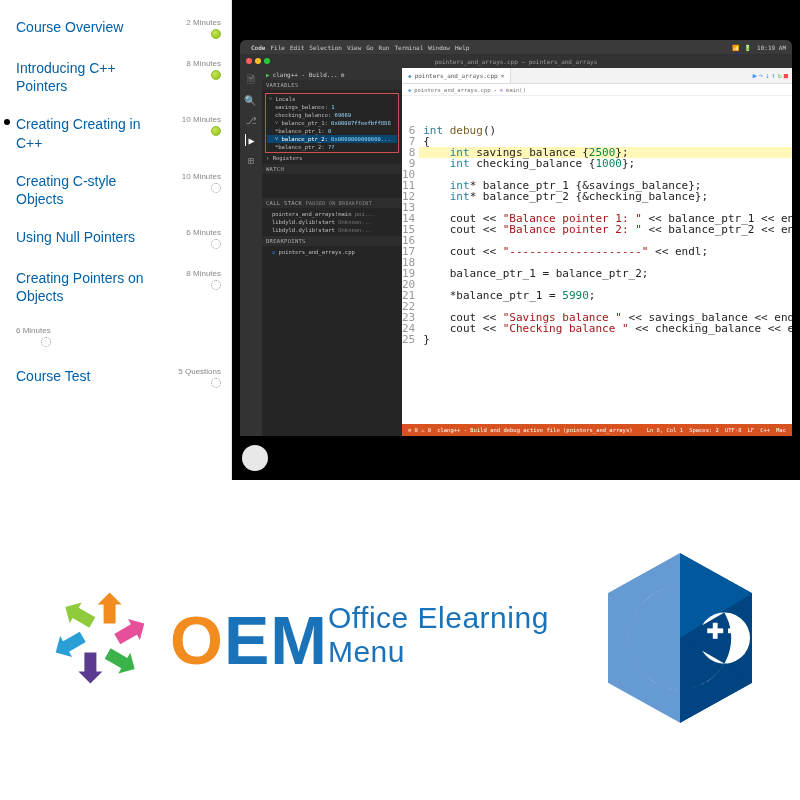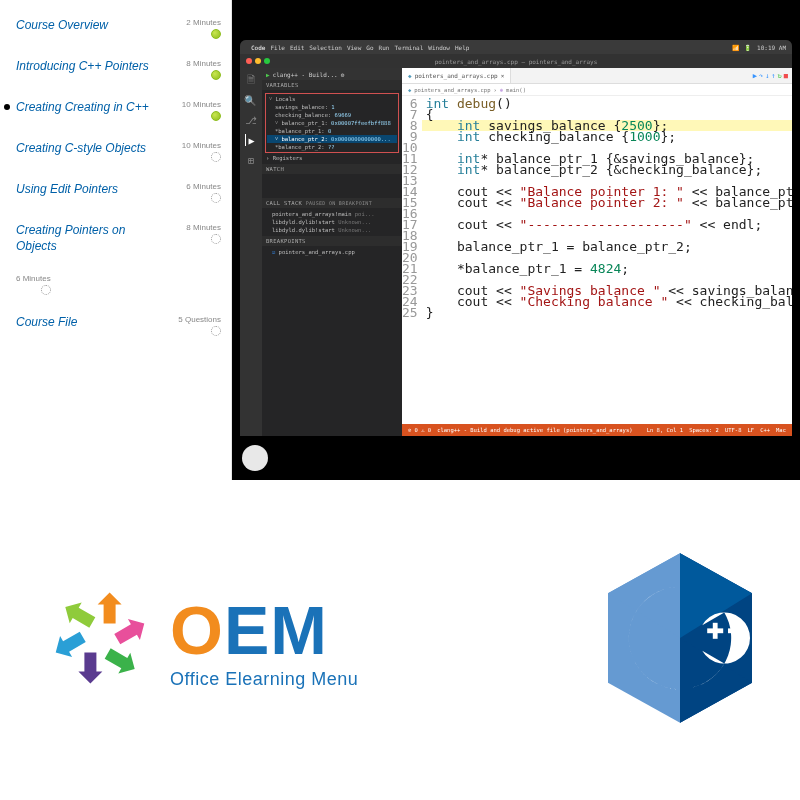--- a/index.html
+++ b/index.html
@@ -1,21 +1,21 @@
 <!DOCTYPE html>
 <html><head>
 <meta charset="utf-8">
 <style>
 * { margin: 0; padding: 0; box-sizing: border-box; }
 body { font-family: -apple-system, BlinkMacSystemFont, "Segoe UI", Arial, sans-serif; background: #fff; width: 800px; height: 800px; overflow: hidden; position: relative; }
 .top-area { display: flex; height: 480px; }
 .course-nav { width: 232px; background: #fff; border-right: 1px solid #e5e5e5; padding: 8px 0; }
 .nav-item { display: flex; justify-content: space-between; align-items: flex-start; padding: 10px 10px 10px 16px; position: relative; cursor: pointer; }
 .nav-item.current::before { content: ""; position: absolute; left: 4px; top: 14px; width: 6px; height: 6px; border-radius: 50%; background: #000; }
-.nav-label { font-size: 12px; color: #0060a8; line-height: 1.3; max-width: 140px; font-style: italic; }
+.nav-label { font-size: 14px; color: #0060a8; line-height: 1.3; max-width: 140px; }
 .nav-meta { display: flex; flex-direction: column; align-items: flex-end; gap: 2px; }
 .nav-duration { font-size: 8px; color: #888; }
 .nav-dot { width: 10px; height: 10px; border-radius: 50%; border: 1px solid #bbb; }
 .nav-dot.done { background: radial-gradient(circle at 35% 35%, #c9e651, #8dbd1c); border-color: #8dbd1c; }
 .nav-dot.loading { border: 1px dotted #999; background: #fff; }
 .player { flex: 1; background: #000; position: relative; }
 .vscode { position: absolute; top: 40px; left: 8px; right: 8px; bottom: 44px; background: #1e1e1e; border-radius: 6px 6px 0 0; overflow: hidden; display: flex; flex-direction: column; font-family: Menlo, Monaco, monospace; }
 .mac-menubar { height: 14px; background: #3a3a3a; color: #ccc; display: flex; align-items: center; font-size: 6px; padding: 0 6px; justify-content: space-between; }
 .mac-left { display: flex; gap: 5px; align-items: center; }
 .mac-right { display: flex; gap: 5px; align-items: center; }
@@ -33,39 +33,39 @@
 .tree-row { padding: 1px 2px 1px 8px; font-size: 5.5px; color: #bbb; white-space: nowrap; overflow: hidden; text-overflow: ellipsis; }
 .tree-row.hl { background: #094771; color: #fff; }
 .locals-box { border: 1px solid #d05050; margin: 1px; padding: 1px; }
 .editor { flex: 1; background: #fff; display: flex; flex-direction: column; min-width: 0; }
 .ed-tabs { height: 16px; background: #f3f3f3; border-bottom: 1px solid #ddd; display: flex; align-items: stretch; font-size: 6px; }
 .ed-tab { padding: 2px 6px; border-right: 1px solid #ddd; background: #ececec; color: #555; display: flex; align-items: center; gap: 3px; }
 .ed-tab.active { background: #fff; }
 .ed-controls { margin-left: auto; display: flex; align-items: center; gap: 2px; padding: 0 4px; color: #555; }
 .ed-controls span { font-size: 7px; }
 .breadcrumb { height: 12px; font-size: 5.5px; color: #777; padding: 1px 6px; border-bottom: 1px solid #eee; display: flex; align-items: center; gap: 3px; }
-.code-area { flex: 1; display: flex; font-size: 13px; line-height: 11px; overflow: hidden; position: relative; }
+.code-area { flex: 1; display: flex; font-size: 11px; line-height: 11px; overflow: hidden; position: relative; margin-top: 27px; }
 .gutter { width: 22px; text-align: right; color: #999; padding: 2px 4px 2px 0; background: #fff; }
 .code { flex: 1; padding: 2px 4px; color: #222; white-space: pre; position: relative; }
 .code .ty { color: #267f99; }
 .code .num { color: #098658; }
 .code .str { color: #a31515; }
 .code .fn { color: #795e26; }
 .line-hl { position: absolute; left: 0; right: 0; height: 11px; background: #fff8b8; z-index: 0; }
 .code-text { position: relative; z-index: 1; }
 .minimap { width: 30px; background: #fafafa; border-left: 1px solid #eee; }
 .status-bar { height: 12px; background: #d8521f; color: #fff; font-size: 5.5px; display: flex; align-items: center; justify-content: space-between; padding: 0 6px; }
 .status-left, .status-right { display: flex; gap: 6px; }
 .dev-banner { position: absolute; bottom: 0; left: 0; right: 0; height: 44px; background: #000; display: flex; align-items: center; }
 .dev-avatar { width: 26px; height: 26px; border-radius: 50%; background: #e8e8e8; margin-left: 10px; }
 .logo-area { position: absolute; bottom: 0; left: 0; right: 0; height: 320px; display: flex; align-items: center; justify-content: space-between; padding: 0 40px; }
 .oem-block { display: flex; align-items: center; gap: 10px; }
-.oem-text { display: flex; flex-direction: column; }
+.oem-text { display: flex; flex-direction: row; }
 .oem-big { font-size: 68px; font-weight: 700; letter-spacing: 1px; }
-.oem-sub { font-size: 18px; font-weight: 300; letter-spacing: 0.5px; }
+.oem-sub { font-size: 30px; font-weight: 300; letter-spacing: 0.5px; }
 .arrow-logo svg { width: 120px; height: 120px; }
 .cpp-logo svg { width: 160px; height: 180px; }
 </style>
 </head>
 <body>
 
 <div class="top-area">
   <div class="course-nav" id="course-nav">
       <div class="nav-item">
         <div class="nav-label">Course Overview</div>
@@ -89,41 +89,41 @@
         </div>
       </div>
       <div class="nav-item">
         <div class="nav-label">Creating C-style Objects</div>
     <div class="nav-meta">
           <div class="nav-duration">10 Minutes</div>
     <div class="nav-dot loading"></div>
         </div>
       </div>
       <div class="nav-item">
-        <div class="nav-label">Using Edit Pointers</div>
+        <div class="nav-label">Using Null Pointers</div>
     <div class="nav-meta">
           <div class="nav-duration">6 Minutes</div>
     <div class="nav-dot loading"></div>
         </div>
       </div>
       <div class="nav-item">
         <div class="nav-label">Creating Pointers on Objects</div>
     <div class="nav-meta">
           <div class="nav-duration">8 Minutes</div>
     <div class="nav-dot loading"></div>
         </div>
       </div>
       <div class="nav-item">
     <div class="nav-meta">
           <div class="nav-duration">6 Minutes</div>
     <div class="nav-dot loading"></div>
         </div>
       </div>
       <div class="nav-item">
-        <div class="nav-label">Course File</div>
+        <div class="nav-label">Course Test</div>
     <div class="nav-meta">
           <div class="nav-duration">5 Questions</div>
     <div class="nav-dot loading"></div>
         </div>
       </div>
     </div>
   <div class="player">
     <div class="vscode">
       <div class="mac-menubar">
         <div class="mac-left" id="mac-left">
@@ -247,21 +247,21 @@
     <span class="ty">int</span>* balance_ptr_1 {&amp;savings_balance};
     <span class="ty">int</span>* balance_ptr_2 {&amp;checking_balance};
 &nbsp;
     cout &lt;&lt; <span class="str">"Balance pointer 1: "</span> &lt;&lt; balance_ptr_1 &lt;&lt; endl;
     cout &lt;&lt; <span class="str">"Balance pointer 2: "</span> &lt;&lt; balance_ptr_2 &lt;&lt; endl;
 &nbsp;
     cout &lt;&lt; <span class="str">"--------------------"</span> &lt;&lt; endl;
 &nbsp;
     balance_ptr_1 = balance_ptr_2;
 &nbsp;
-    *balance_ptr_1 = <span class="num">4824</span>;
+    *balance_ptr_1 = <span class="num">5990</span>;
 &nbsp;
     cout &lt;&lt; <span class="str">"Savings balance "</span> &lt;&lt; savings_balance &lt;&lt; endl;
     cout &lt;&lt; <span class="str">"Checking balance "</span> &lt;&lt; checking_balance &lt;&lt; endl;
 }</div></div>
             <div class="minimap"></div>
           </div>
           <div class="status-bar">
             <div class="status-left" id="status-left">
                 <span>⊘ 0 ⚠ 0</span>
                 <span>clang++ - Build and debug active file (pointers_and_arrays)</span>

